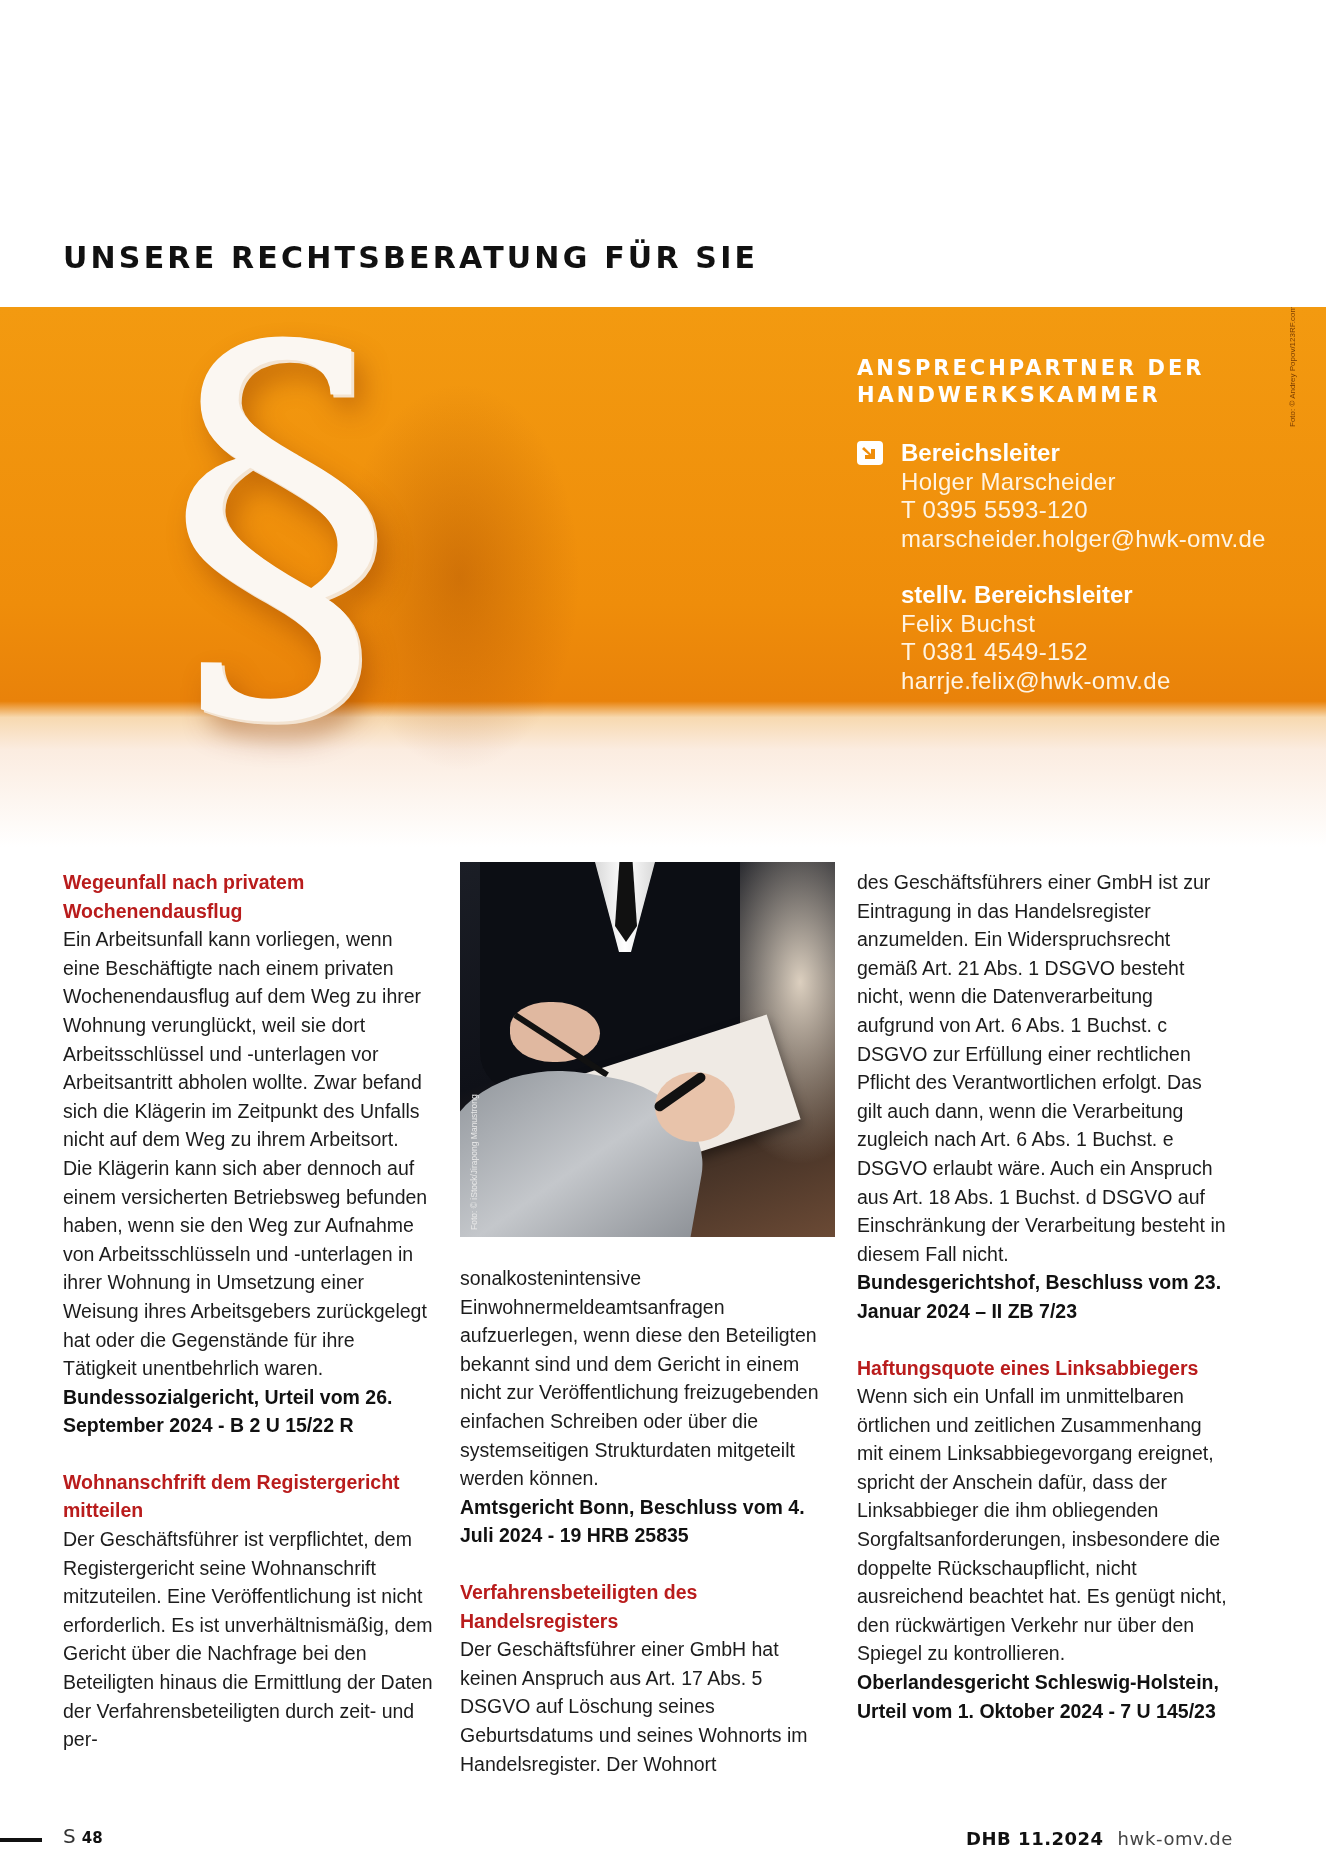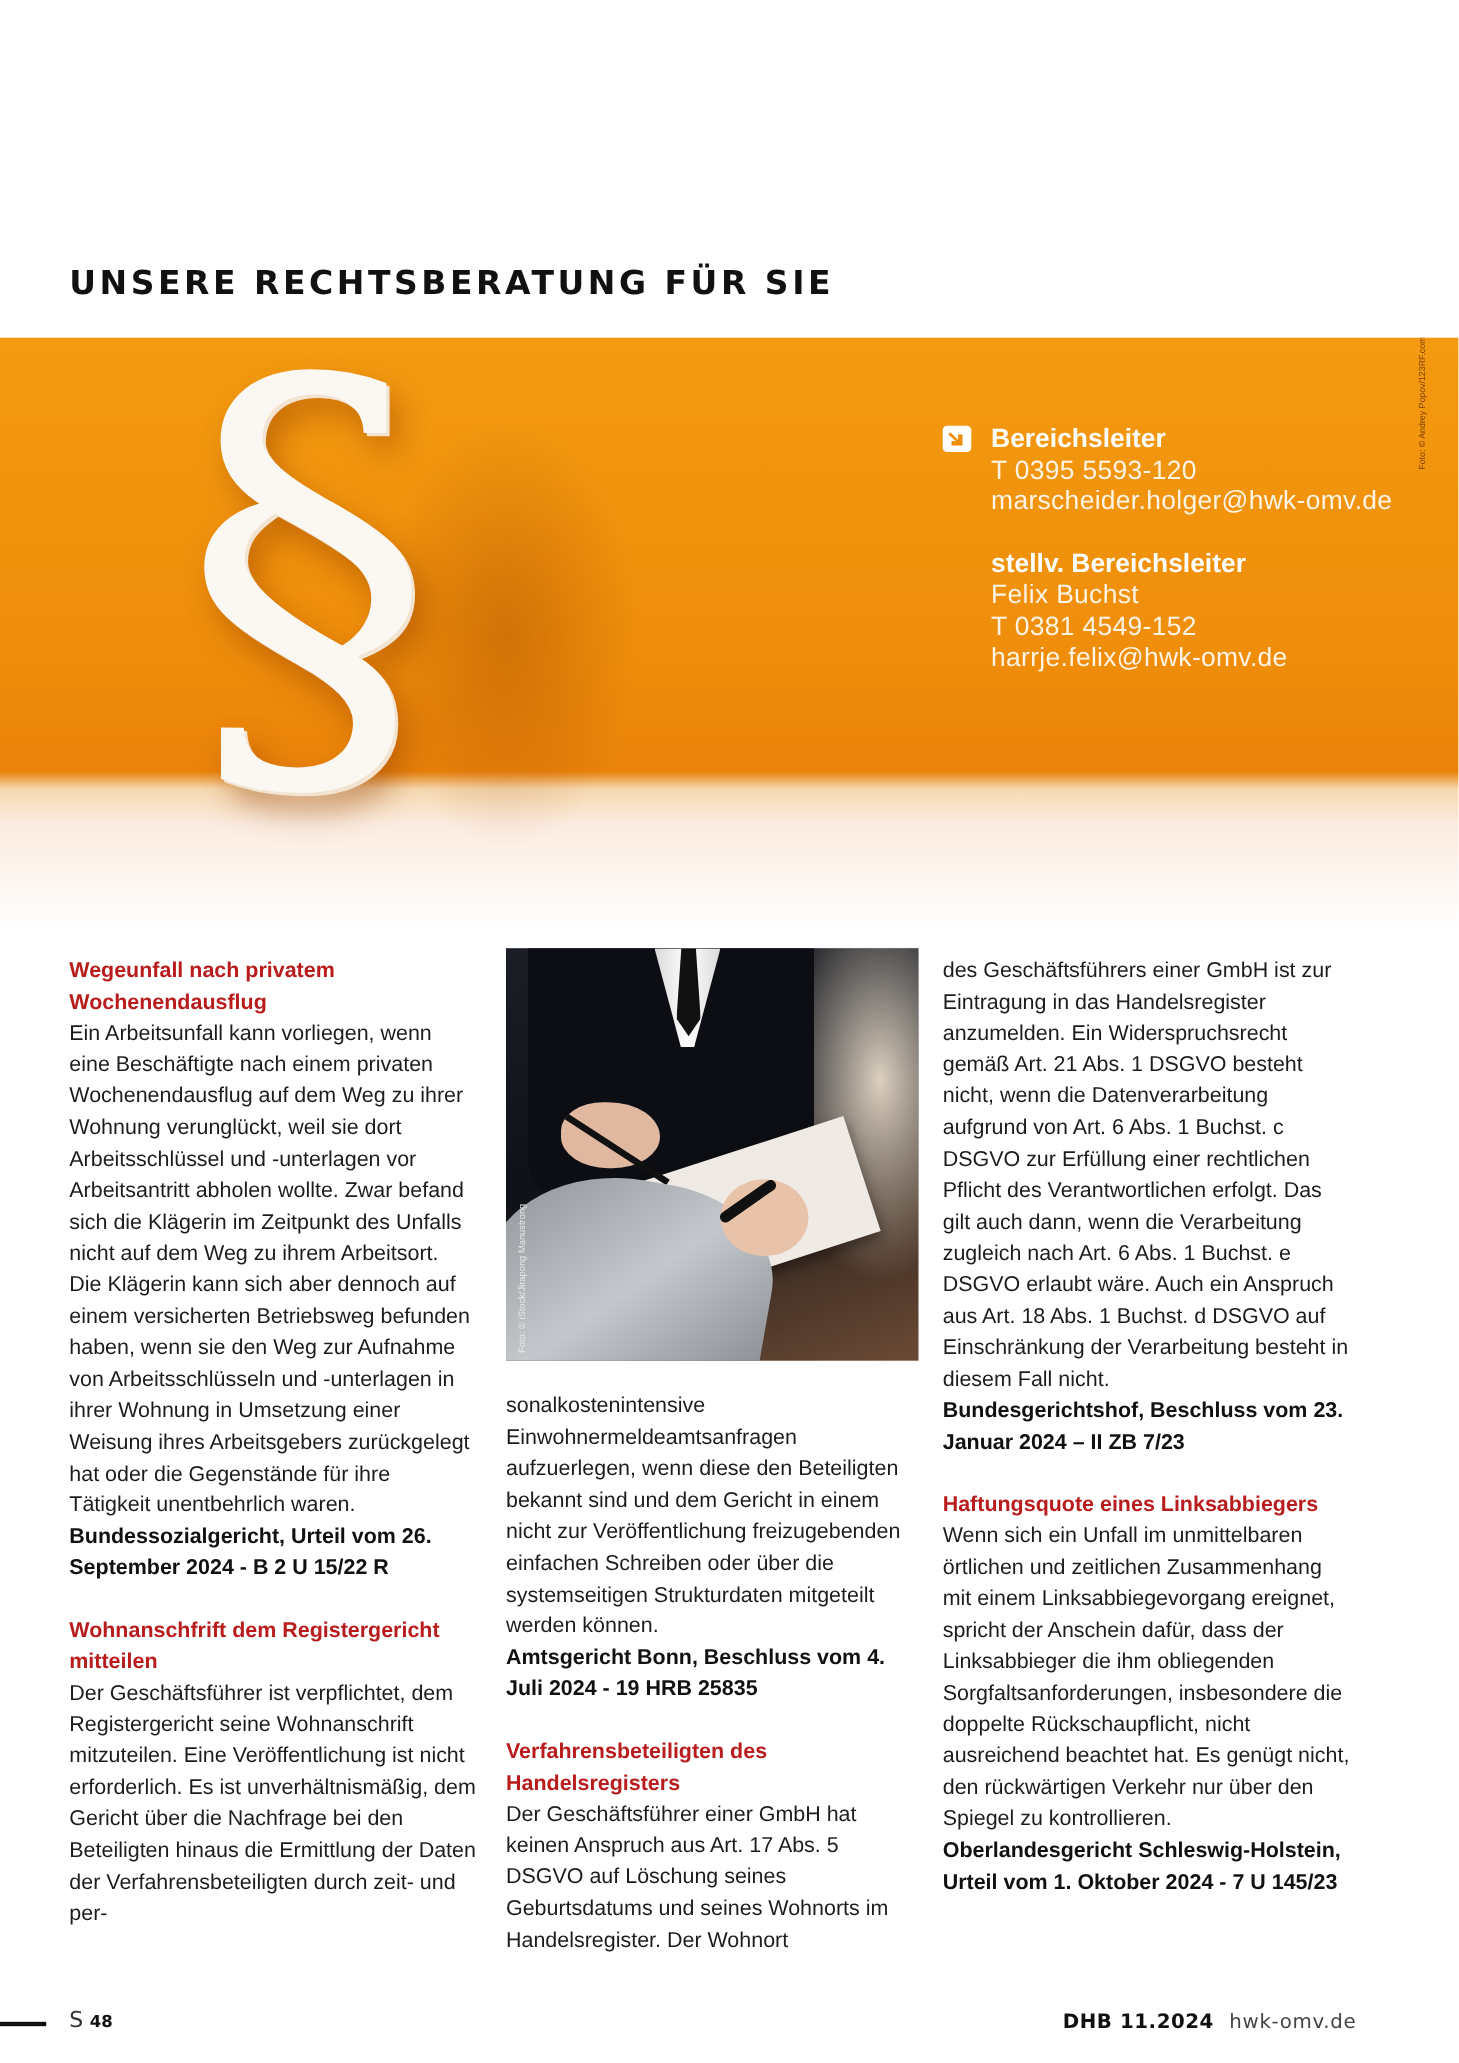--- a/index.html
+++ b/index.html
@@ -90,29 +90,34 @@
 <body>
 
 <h1 class="page-title">UNSERE RECHTSBERATUNG FÜR SIE</h1>
 
 <section class="hero">
   <div class="hero-shadow"></div>
   <div class="paragraph-sign">§</div>
   <div class="hero-credit">Foto: © Andrey Popov/123RF.com</div>
 
   <div class="contact-box">
+    <div class="contact-heading">
+      <div>ANSPRECHPARTNER DER</div>
+      <div>HANDWERKSKAMMER</div>
+    </div>
 
     <div class="contact-row">
       <span class="arrow-icon">
         <svg viewBox="0 0 26 24">
             <path d="M7 6 L14 13 L14 8 L18 8 L18 18 L8 18 L8 14 L12 14 L5 8 Z" fill="#ef8d0a"></path>
           </svg>
       </span>
       <div class="contact-block">
         <div class="role">Bereichsleiter</div>
+        <div class="val">Holger Marscheider</div>
         <div class="val">T 0395 5593-120</div>
         <div class="val">marscheider.holger@hwk-omv.de</div>
       </div>
     </div>
 
     <div class="contact-row">
       <div class="contact-block">
         <div class="role">stellv. Bereichsleiter</div>
         <div class="val">Felix Buchst</div>
         <div class="val">T 0381 4549-152</div>

